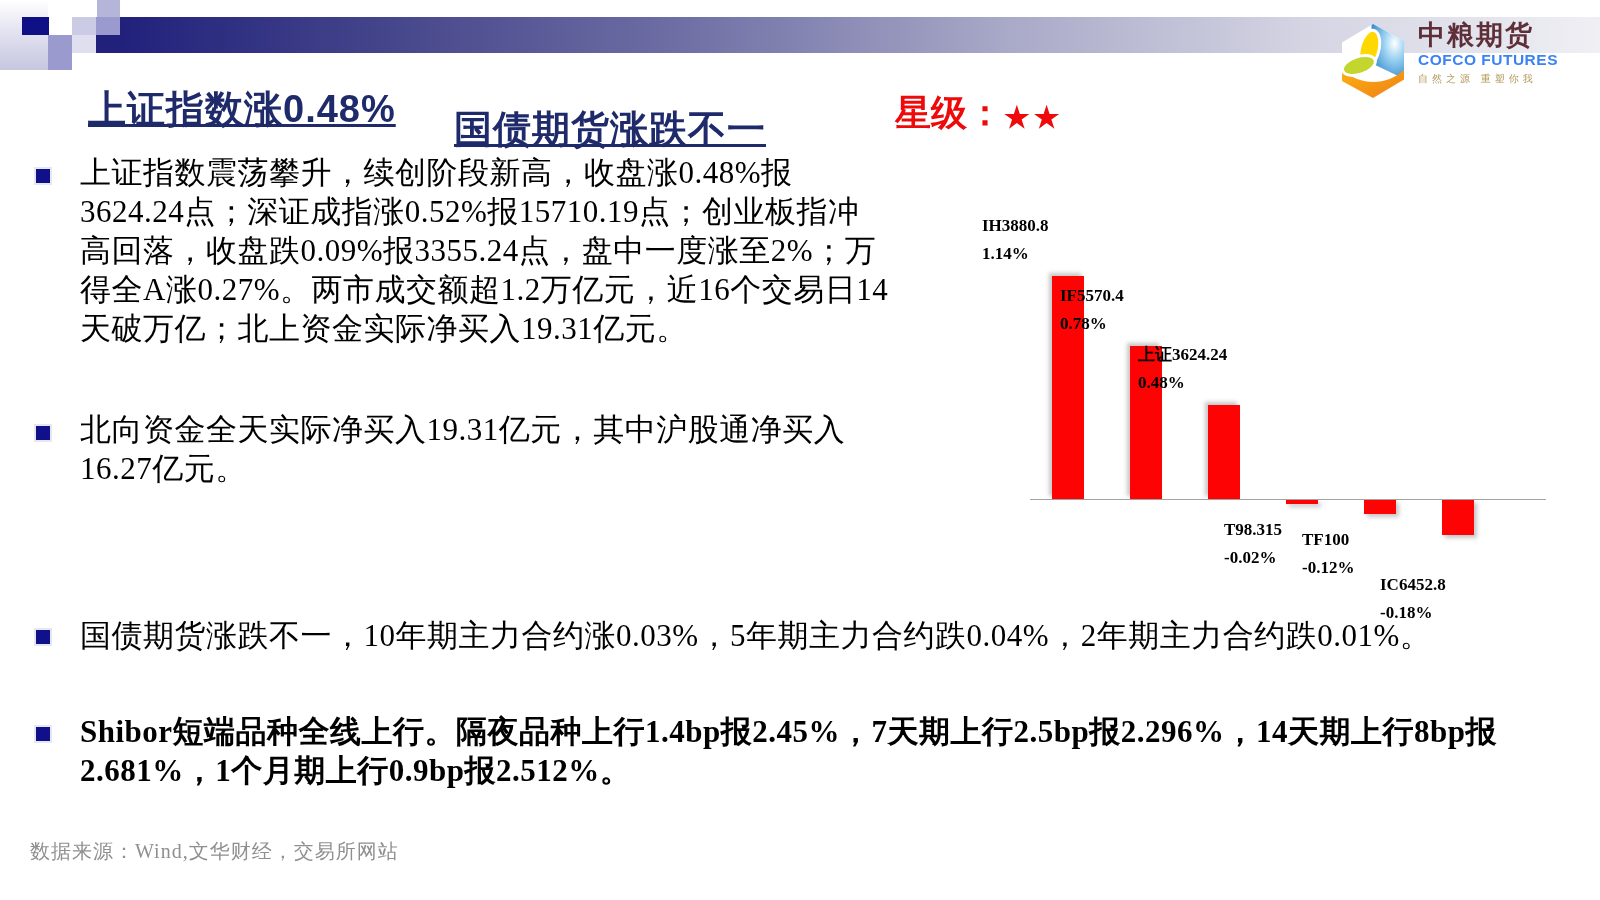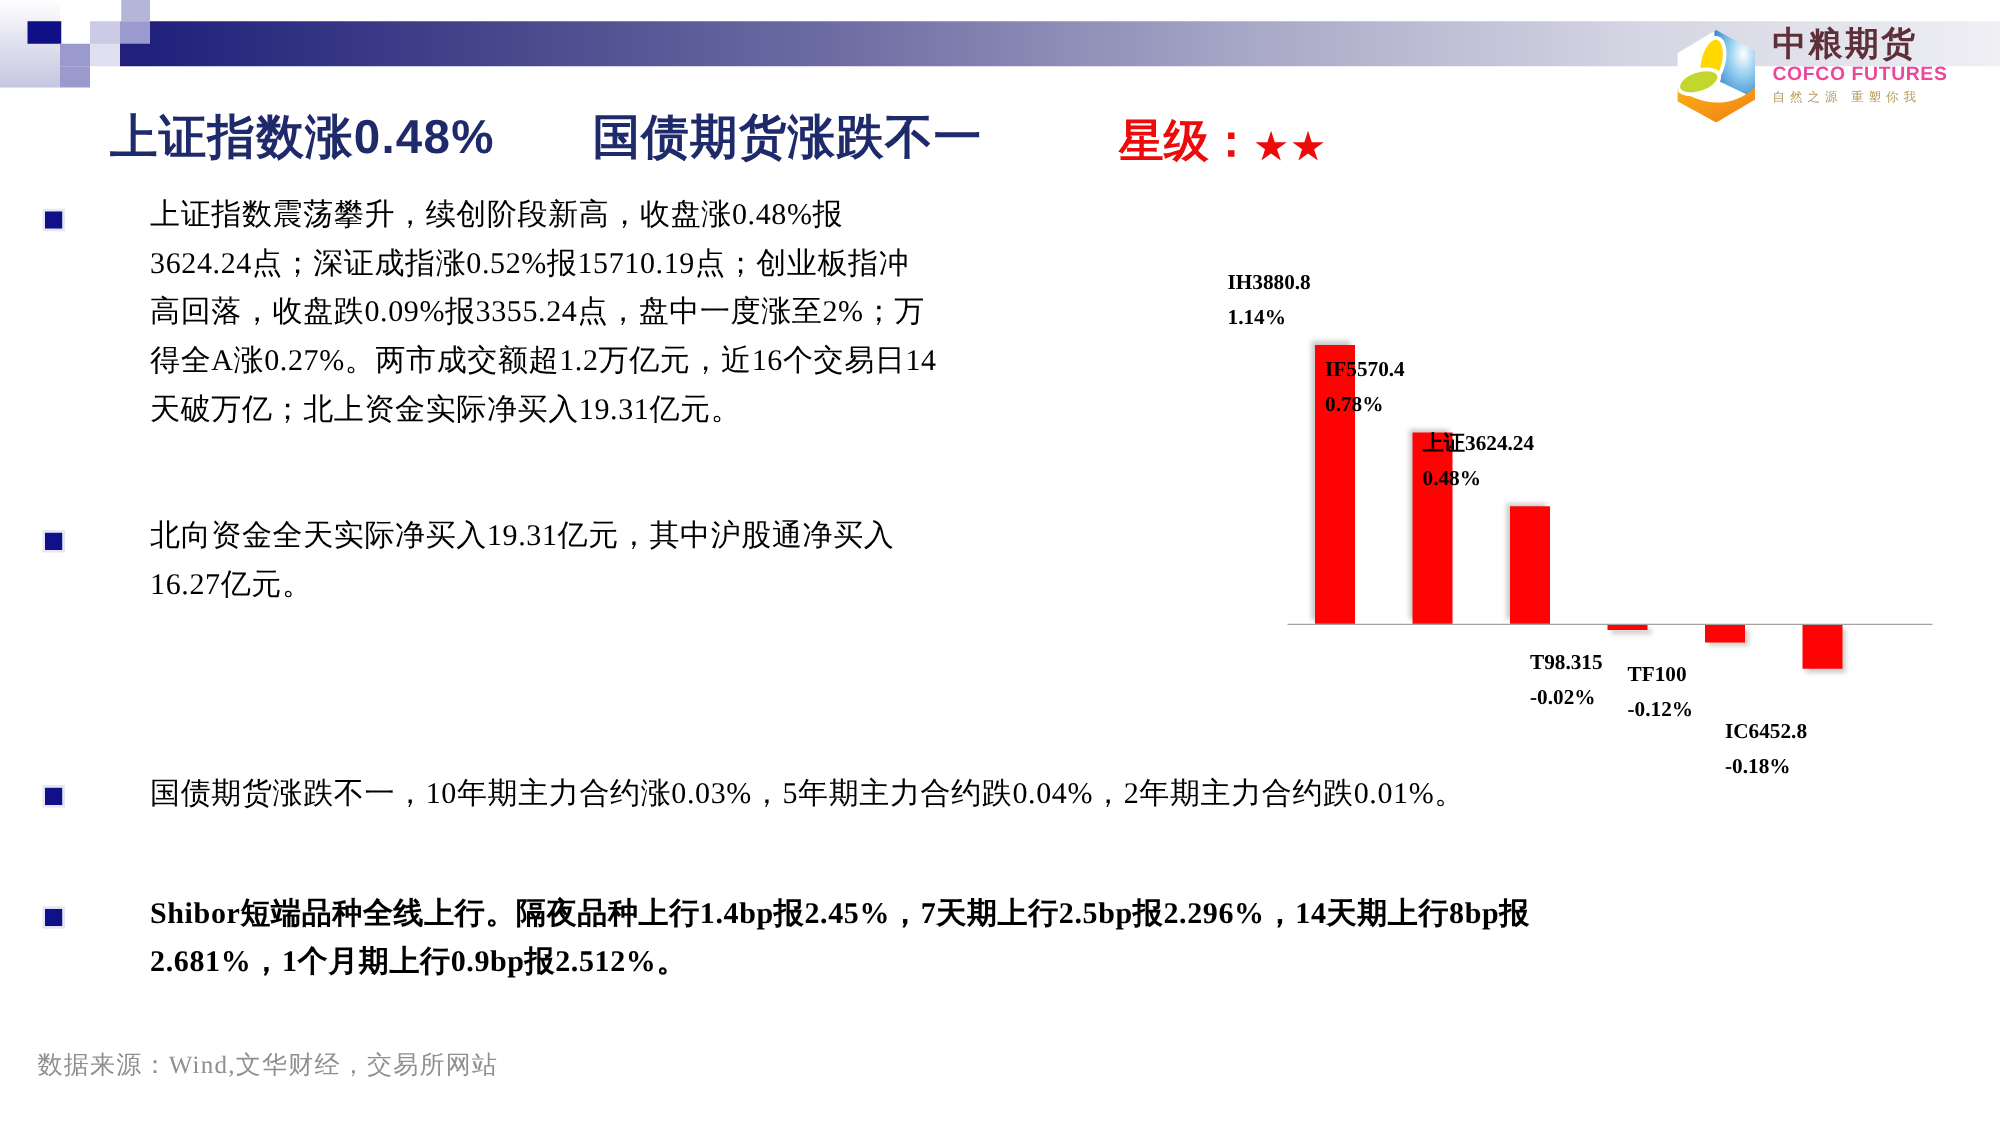--- a/index.html
+++ b/index.html
@@ -22,38 +22,38 @@
   .sq-f{left:96px;top:35px;width:24px;height:18px;background:#21217c;}
   .sq-g{left:48px;top:53px;width:24px;height:17px;background:#9a9ace;}
 
   
   .logo{position:absolute;left:1336px;top:22px;width:230px;height:84px;display:flex;align-items:flex-start;}
   .logo-cube{width:74px;height:78px;flex:0 0 auto;}
   .logo-text{margin-left:8px;line-height:1;}
   .logo-cn{font-family:"Liberation Sans",sans-serif;font-weight:bold;font-size:27px;
            letter-spacing:2px;color:#5e2f38;}
   .logo-en{font-family:"Liberation Sans",sans-serif;font-weight:bold;font-size:15.5px;
-           letter-spacing:0.5px;color:#ec4899;margin-top:3px;}
+           letter-spacing:0.5px;color:#3b82f6;margin-top:3px;}
   .logo-tag{font-family:Liberation Sans, sans-serif;font-size:10px;letter-spacing:4px;
             color:#b39a5a;margin-top:6px;}
 
   
   .title-part{position:absolute;top:84px;font-family:"Liberation Sans",sans-serif;
-              font-weight:bold;font-size:38px;color:#1f2a6b;letter-spacing:1px;white-space:nowrap;}
+              font-weight:bold;font-size:38px;color:#1f2a6b;letter-spacing:1px;white-space:nowrap;text-decoration:underline;}
   .title-1{left:88px;}
-  .title-2{left:474px;}
+  .title-2{left:454px;margin-top:20px;}
   .rating{position:absolute;top:86px;left:895px;font-family:Liberation Mono, monospace;
           font-weight:bold;font-size:36px;color:#ee0a0a;white-space:nowrap;}
   .rating .stars{font-size:46px;vertical-align:-4px;letter-spacing:2px;}
 
   
   .bullet-sq{position:absolute;left:36px;width:14px;height:14px;background:#10108a;
              outline:2px solid #e7e7f3;}
-  .bullet-text{position:absolute;left:80px;font-size:24px;line-height:39px;color:#000000;
-               white-space:pre-line;letter-spacing:0.5px;margin-left:40px;}
+  .bullet-text{position:absolute;left:80px;font-size:31px;line-height:39px;color:#000000;
+               white-space:pre-line;letter-spacing:0.5px;}
   .bt-1{top:153px;width:860px;}
   .bt-2{top:410px;width:860px;}
   .bt-3{top:616px;width:1460px;}
   .bt-4{top:712px;width:1470px;font-weight:bold;}
   .bs-1{top:169px;} .bs-2{top:426px;} .bs-3{top:630px;} .bs-4{top:727px;}
 
   
   .chart{position:absolute;left:1000px;top:190px;width:585px;height:420px;}
   .chart .axis{position:absolute;left:30px;top:309px;width:516px;height:1px;background:#a3a3a3;}
   .chart .bar{position:absolute;background:#fd0303;

